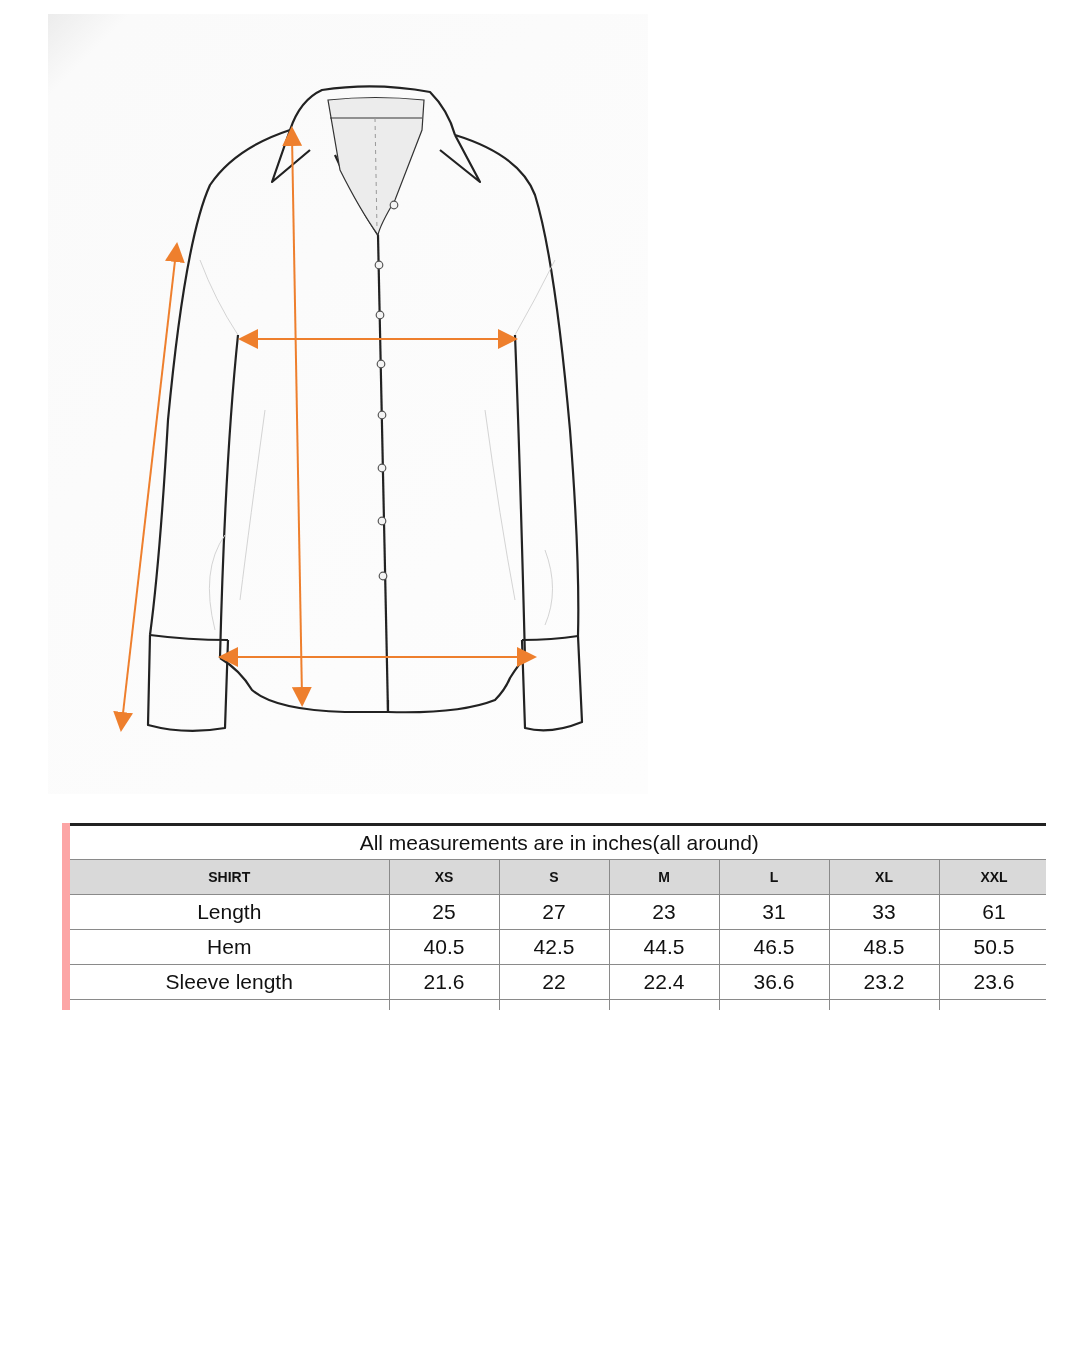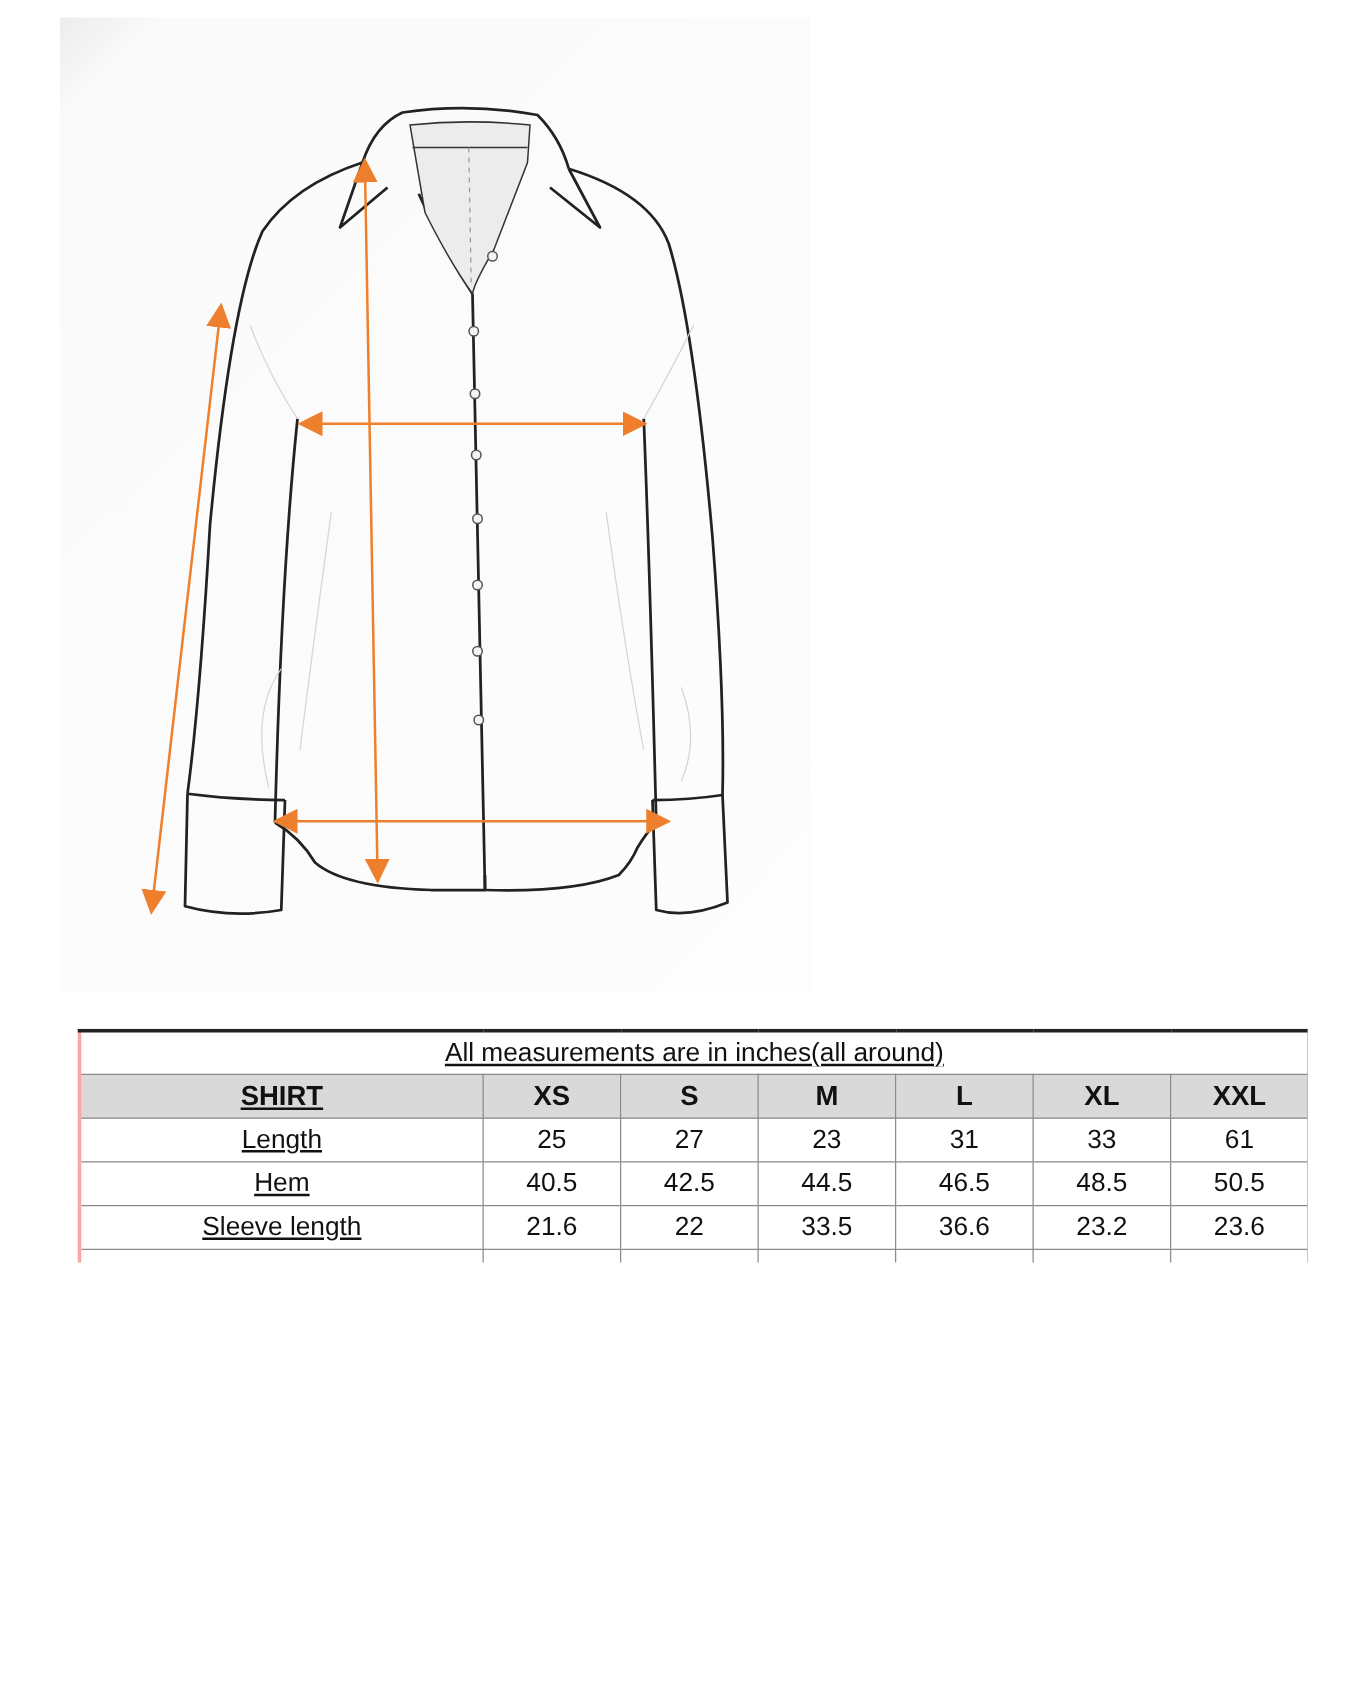--- a/index.html
+++ b/index.html
@@ -22,23 +22,23 @@
     }
     table.size td, table.size th {
       border: 1px solid #8a8a8a; text-align: center; padding: 0; height: 34px;
       font-weight: normal;
     }
     table.size tr.caption td {
       border-top: 3px solid #222; border-left: 3px solid #222; border-right: 3px solid #222;
       height: 33px;
     }
     table.size tr.head th {
-      background: #d9d9d9; font-weight: bold; font-size: 22px;
+      background: #d9d9d9; font-weight: bold; font-size: 14px;
     }
-    table.size tr td:first-child, table.size tr th:first-child { border-left: 3px solid #fca5a5; text-decoration: underline; }
+    table.size tr td:first-child, table.size tr th:first-child { border-left: 8px solid #fca5a5; }
     table.size tr td:last-child, table.size tr th:last-child { border-right: 3px solid #222; }
     table.size tr.tail td { height: 10px; border-bottom: none; }
   </style>
 </head>
 <body>
 
 <div class="illustration">
   <svg width="600" height="780" viewBox="48 14 600 780">
     <defs>
       <marker id="ah" markerWidth="10" markerHeight="10" refX="5" refY="5" orient="auto-start-reverse">
@@ -144,21 +144,21 @@
       <td>42.5</td>
       <td>44.5</td>
       <td>46.5</td>
       <td>48.5</td>
       <td>50.5</td>
     </tr>
     <tr>
       <td>Sleeve length</td>
       <td>21.6</td>
       <td>22</td>
-      <td>33.5</td>
+      <td>22.4</td>
       <td>36.6</td>
       <td>23.2</td>
       <td>23.6</td>
     </tr>
     <tr class="tail">
       <td></td>
           <td></td>
           <td></td>
           <td></td>
           <td></td>

